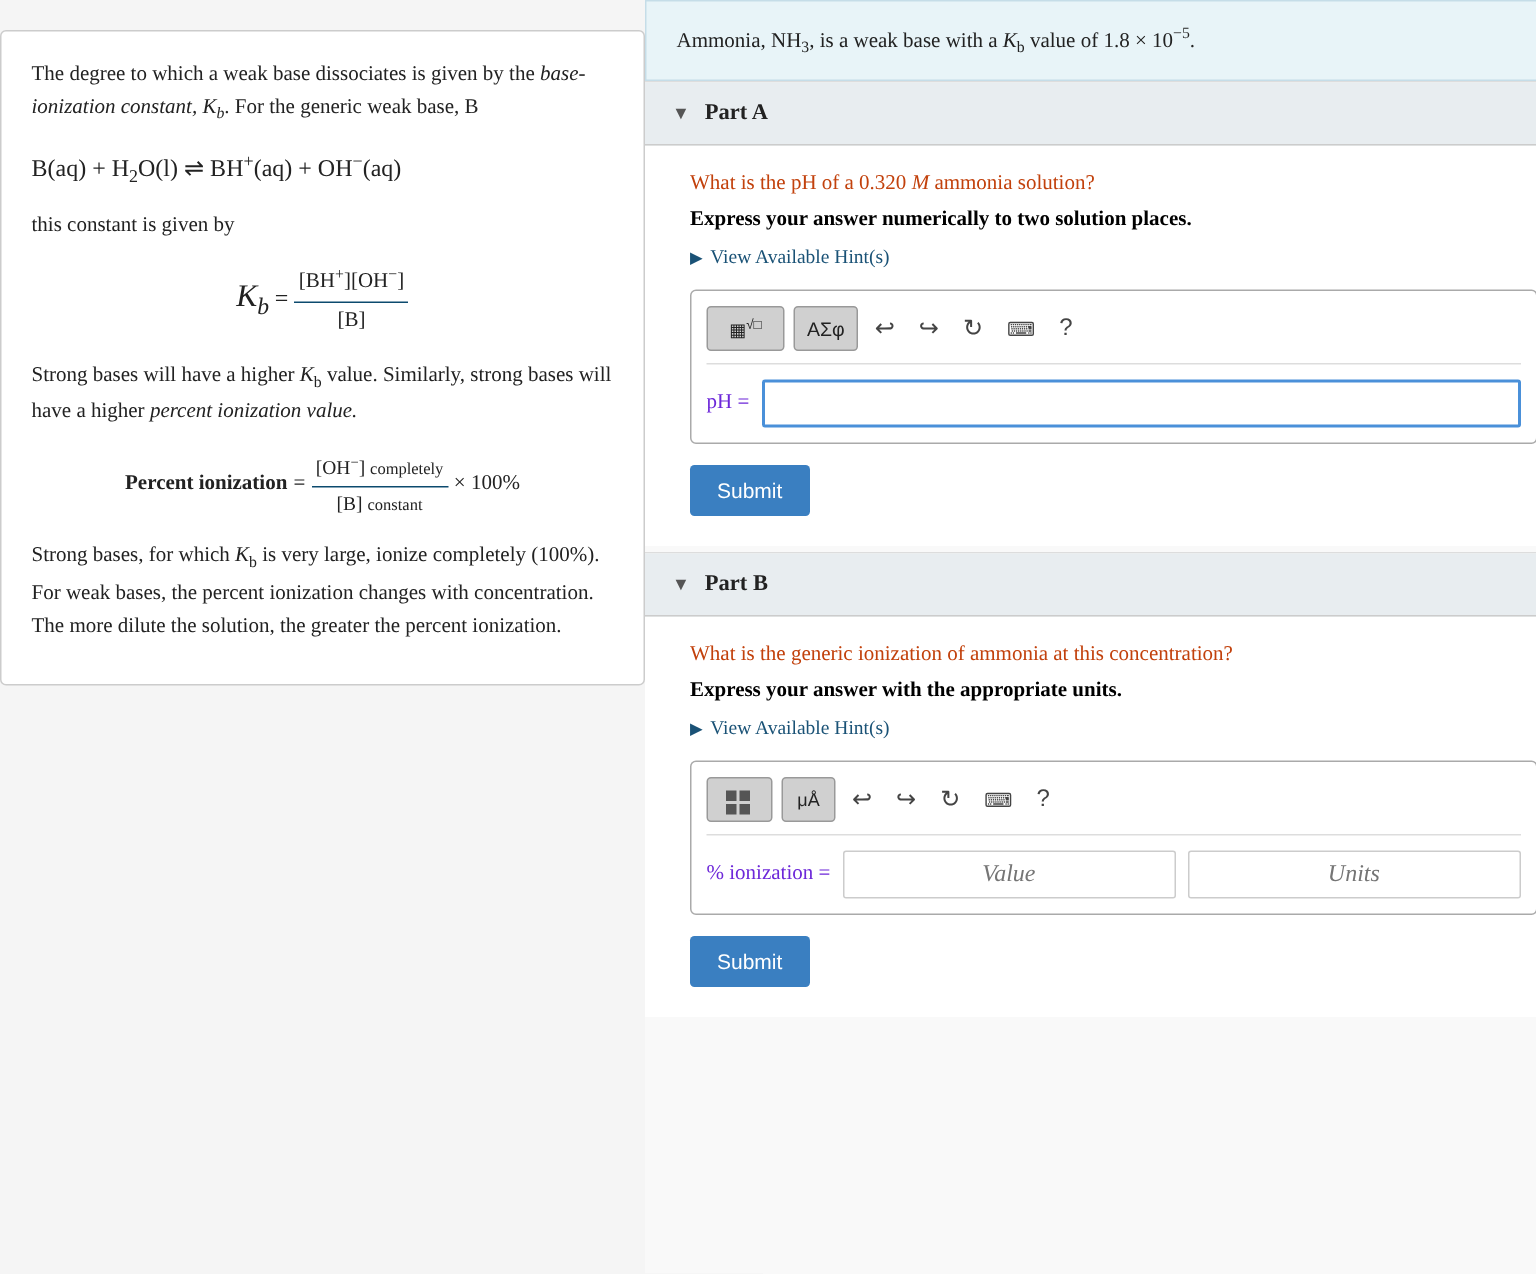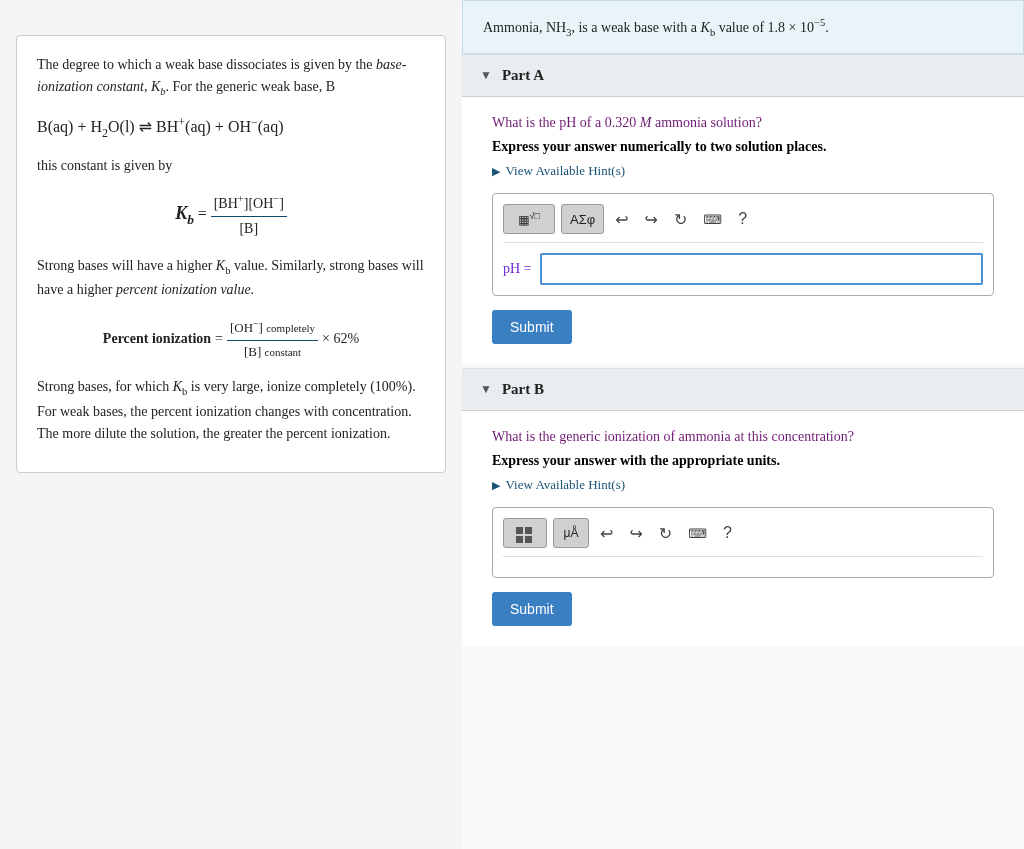--- a/index.html
+++ b/index.html
@@ -10,21 +10,21 @@
       display: flex;
       width: 1024px;
       min-height: 849px;
     }
 
     
     .left-panel {
       width: 462px;
       min-height: 849px;
       background: #f5f5f5;
-      padding: 35px 0;
+      padding: 20px 0;
       display: flex;
       align-items: flex-start;
       justify-content: center;
     }
     .info-box {
       background: #fff;
       border: 1px solid #ccc;
       border-radius: 4px;
       padding: 18px 20px;
       width: 430px;
@@ -82,21 +82,21 @@
       color: #555;
       font-size: 12px;
     }
 
     .part-body {
       padding: 18px 30px 20px 30px;
     }
 
     .question-text {
       font-size: 14px;
-      color: #701a75;
+      color: #c2410c;
       margin-bottom: 8px;
     }
     .express-text {
       font-weight: bold;
       font-size: 14px;
       margin-bottom: 8px;
     }
     .hint-link {
       color: #1a5276;
       font-size: 13px;
@@ -261,41 +261,41 @@
       For the generic weak base, B
     </p>
 
     <div class="equation">
       B(aq) + H<sub>2</sub>O(l) ⇌ BH<sup>+</sup>(aq) + OH<sup>−</sup>(aq)
     </div>
 
     <p style="margin-top:10px;">this constant is given by</p>
 
     <div class="formula-block">
-      <span style="font-style:italic; font-size:18px;font-weight:bold;"><i>K</i><sub>b</sub></span>
+      <span style="font-style:italic; font-size:21px;"><i>K</i><sub>b</sub></span>
       <span style="font-size:16px;"> = </span>
       <span class="frac" style="font-size:14px; vertical-align:middle;">
         <span class="frac-num">[BH<sup>+</sup>][OH<sup>−</sup>]</span>
         <span class="frac-den">[B]</span>
       </span>
     </div>
 
     <p style="margin-top:10px;">
       Strong bases will have a higher <i>K</i><sub>b</sub> value. Similarly, strong
       bases will have a higher <span class="italic">percent ionization value.</span>
     </p>
 
     <div class="formula-block percent-formula" style="flex-wrap:wrap; gap:4px; font-size:14px; margin:14px 0;align-items:center;">
       <span style="font-weight:bold;">Percent ionization</span>
       <span> = </span>
       <span class="frac" style="font-size:13px; vertical-align:middle;">
         <span class="frac-num">[OH<sup>−</sup>] <span style="font-style:normal; font-size:11px;">completely</span></span>
         <span class="frac-den">[B] <span style="font-style:normal; font-size:11px;">constant</span></span>
       </span>
-      <span> × 62%</span>
+      <span> × 100%</span>
     </div>
 
     <p>
       Strong bases, for which <i>K</i><sub>b</sub> is very large, ionize completely
       (100%). For weak bases, the percent ionization changes with
       concentration. The more dilute the solution, the greater the
       percent ionization.
     </p>
   </div>
 </div>
@@ -396,19 +396,24 @@
           <button class="toolbar-icon-btn" title="Reset">
             <span>↻</span>
           </button>
           <button class="toolbar-icon-btn" title="Keyboard">
             <span style="font-size:13px;">⌨</span>
           </button>
           <button class="toolbar-icon-btn" title="Help">
             <span>?</span>
           </button>
         </div>
+        <div class="answer-row">
+          <span class="answer-label">% ionization =</span>
+          <input class="answer-input-value" type="text" placeholder="Value" style="">
+          <input class="answer-input-units" type="text" placeholder="Units" style="">
+        </div>
       </div>
 
       <button class="submit-btn">Submit</button>
     </div>
   </div>
 
 </div>
 
 </body></html>

